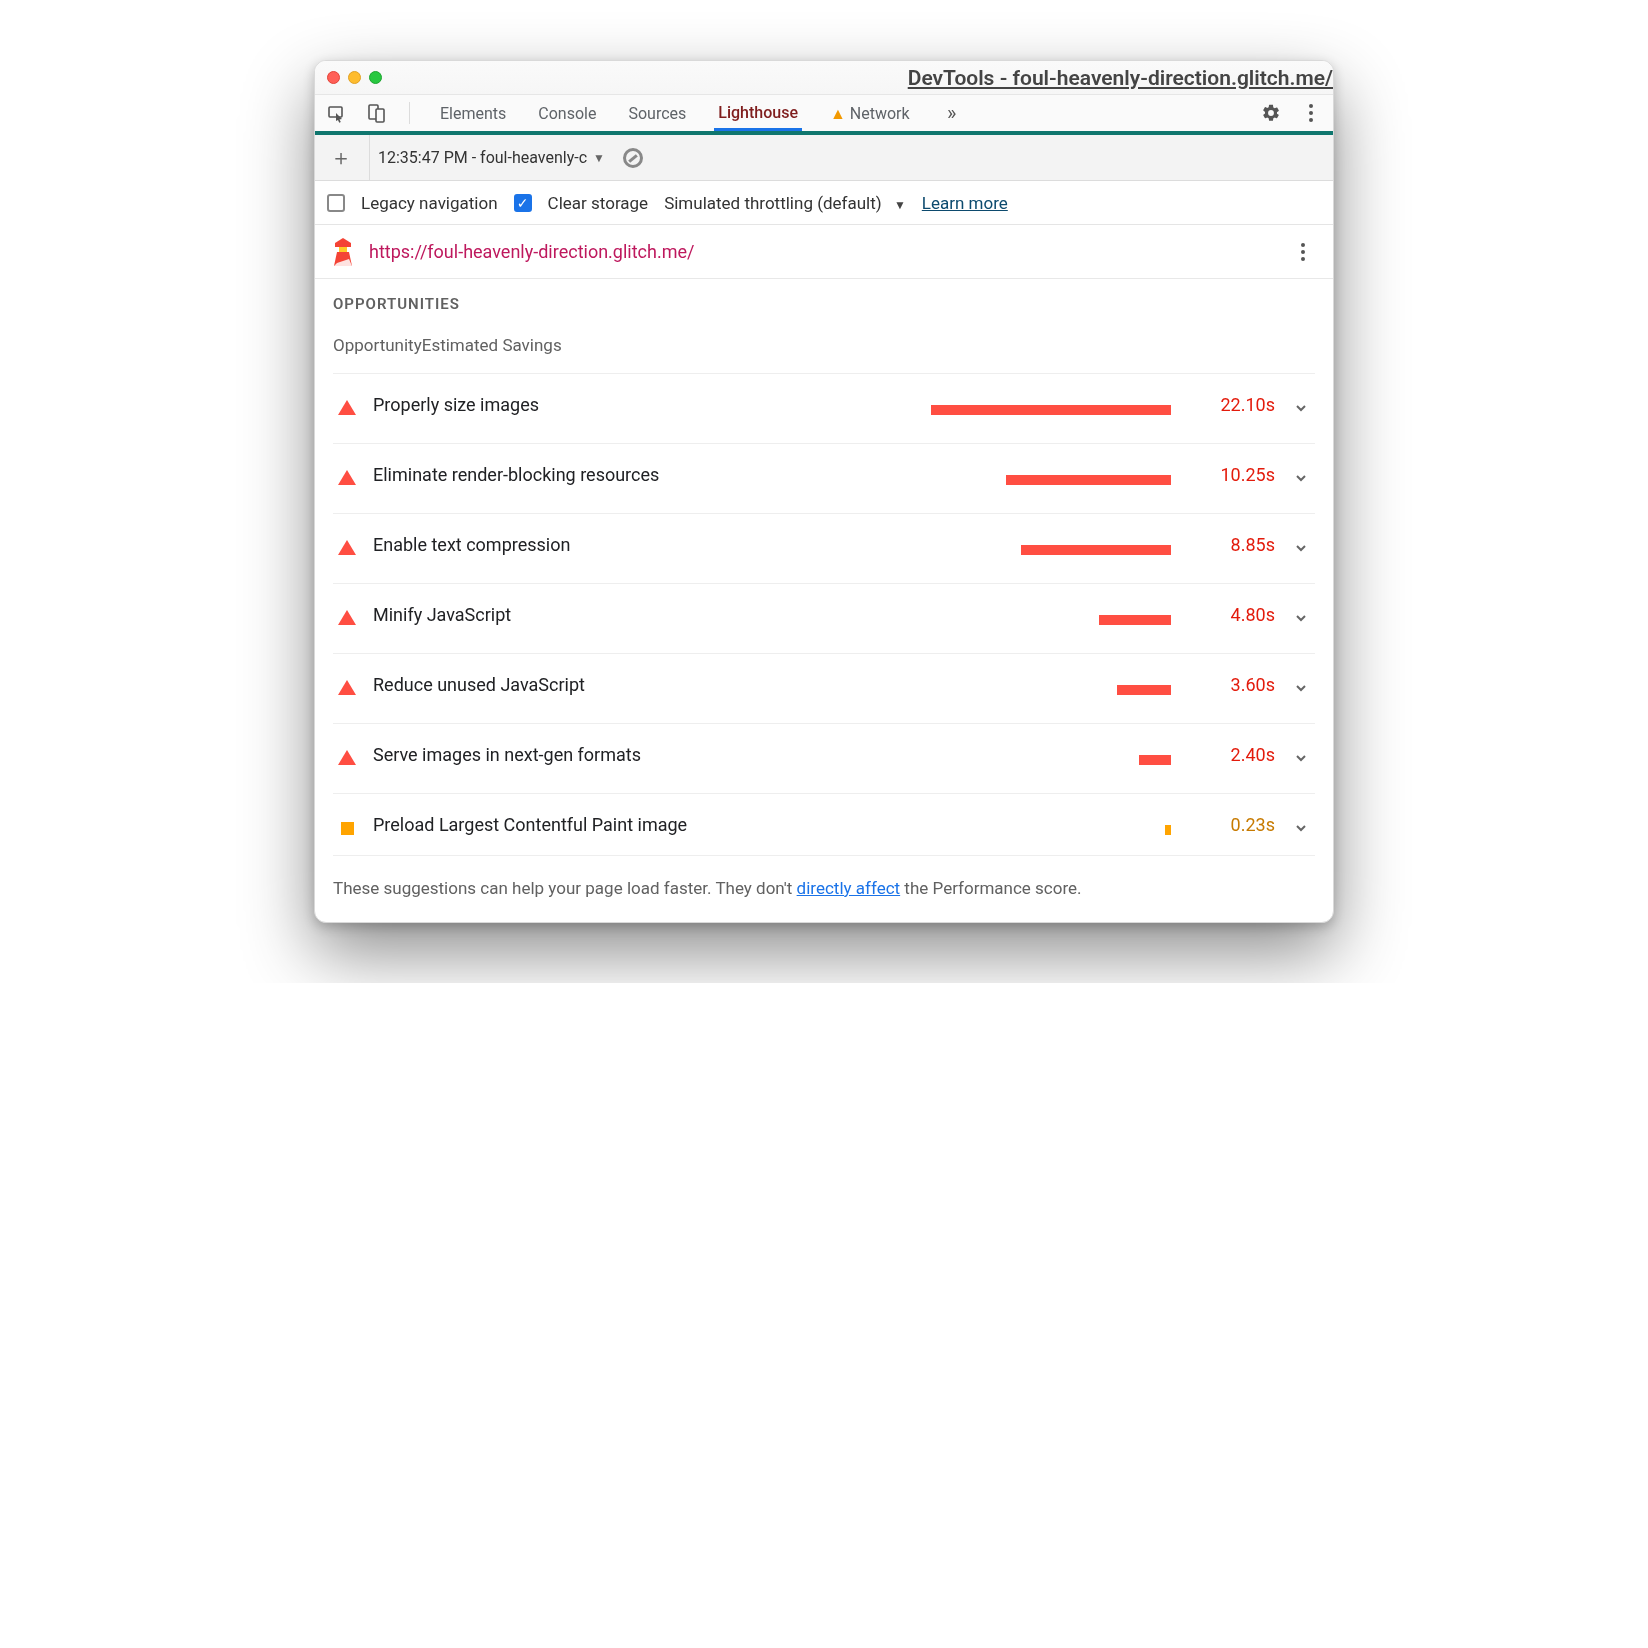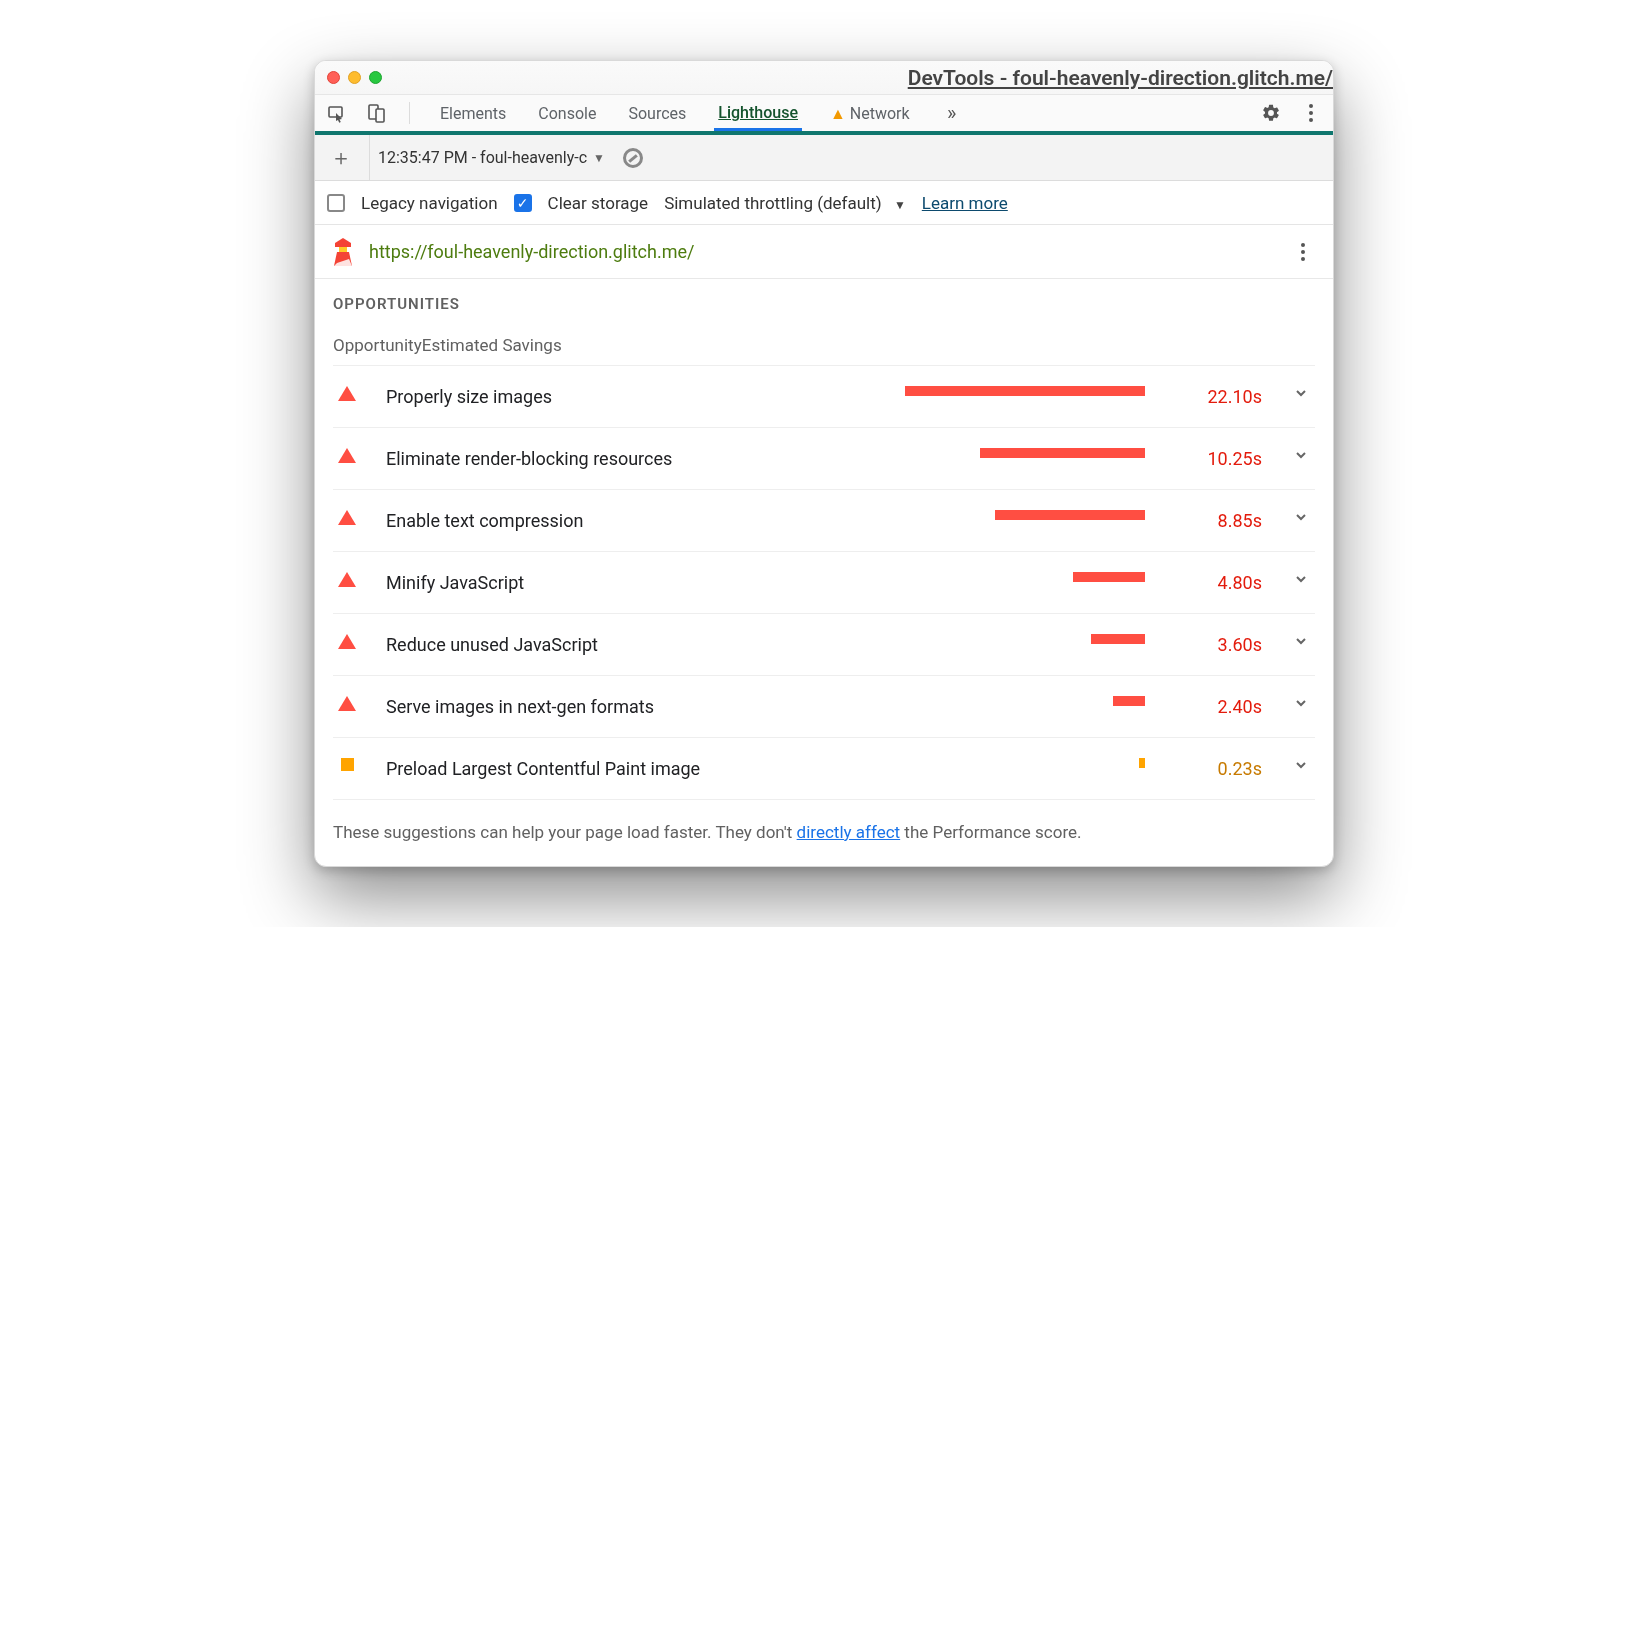--- a/index.html
+++ b/index.html
@@ -43,21 +43,21 @@
     display:flex; align-items:center; height:40px;
     border-bottom:4px solid #0f766e;
     background:#fafafa;
     padding: 0 8px;
     gap: 12px;
   }
   .iconbtn { width:28px; height:28px; display:flex; align-items:center; justify-content:center; color:#555; }
   .divider-v { width:1px; height:22px; background:#dcdcdc; margin:0 6px; }
   .tabs { display:flex; gap: 24px; margin-left:8px; align-items:center; }
   .tab { font-size:16px; color:#5f6368; padding: 8px 4px; }
-  .tab.active { color:#14532d; font-weight:500; border-bottom:3px solid #1a73e8; padding-bottom:6px;text-decoration:underline; }
+  .tab.active { color:#7f1d1d; font-weight:500; border-bottom:3px solid #1a73e8; padding-bottom:6px; }
   .tab .warn { color:#f29900; margin-right:4px; }
   .spacer { flex:1; }
   
   .toolbar {
     display:flex; align-items:center; height:46px;
     border-bottom:1px solid #dcdcdc;
     background:#f3f3f3;
     padding: 0 12px; gap:14px;
     font-size:16px; color:#333;
   }
@@ -77,32 +77,32 @@
   }
   .cb { width:18px;height:18px;border:2px solid #888;border-radius:3px;display:inline-flex;align-items:center;justify-content:center; }
   .cb.checked { background:#1a73e8;border-color:#1a73e8;color:#fff;font-size:14px;}
   .opt-drop { font-size:12px; color:#444; margin-left:2px; }
   .learn { text-decoration:underline; color:#0c4a6e; }
   
   .urlrow {
     display:flex; align-items:center; height:54px;
     border-bottom:1px solid #e8e8e8;
     padding:0 16px; gap:14px;
-    font-size:18px; color:#4d7c0f;
+    font-size:18px; color:#be185d;
   }
   .lh-icon { width:24px; }
   .kebab { font-size:22px; color:#555; letter-spacing:0; line-height:5px; display:flex; flex-direction:column; gap:3px; align-items:center;}
   .kebab span{width:4px;height:4px;background:#555;border-radius:50%;}
   
   .content { padding: 16px 18px 24px 18px; }
   .section-title { font-size:15px; font-weight:600; letter-spacing:1px; color:#616161; margin-bottom:22px; }
   .cols { display:flex; font-size:17px; color:#616161; padding-bottom:10px; }
   .row {
-    display:flex; align-items:flex-start; padding:20px 4px;
-    border-top:1px solid #eee; gap:29px;
+    display:flex; align-items:flex-end; padding:20px 4px;
+    border-top:1px solid #eee; gap:16px;margin-top:8px;
   }
   .tri-icon { width:20px; display:flex; justify-content:center; }
   .tri-red { width:0;height:0;border-left:9px solid transparent;border-right:9px solid transparent;border-bottom:15px solid #ff4e42; }
   .sq-orange { width:13px;height:13px;background:#ffa400; }
   .opp-label { font-size:18px; color:#202124; }
   .bar-area { flex:1; display:flex; justify-content:flex-end; padding-right:10px; }
   .bar { height:10px; background:#ff4e42; border-radius:0; }
   .bar.orange { background:#ffa400; }
   .savings { width:78px; text-align:right; font-size:18px; }
   .savings.red { color:#e31b0c; }

